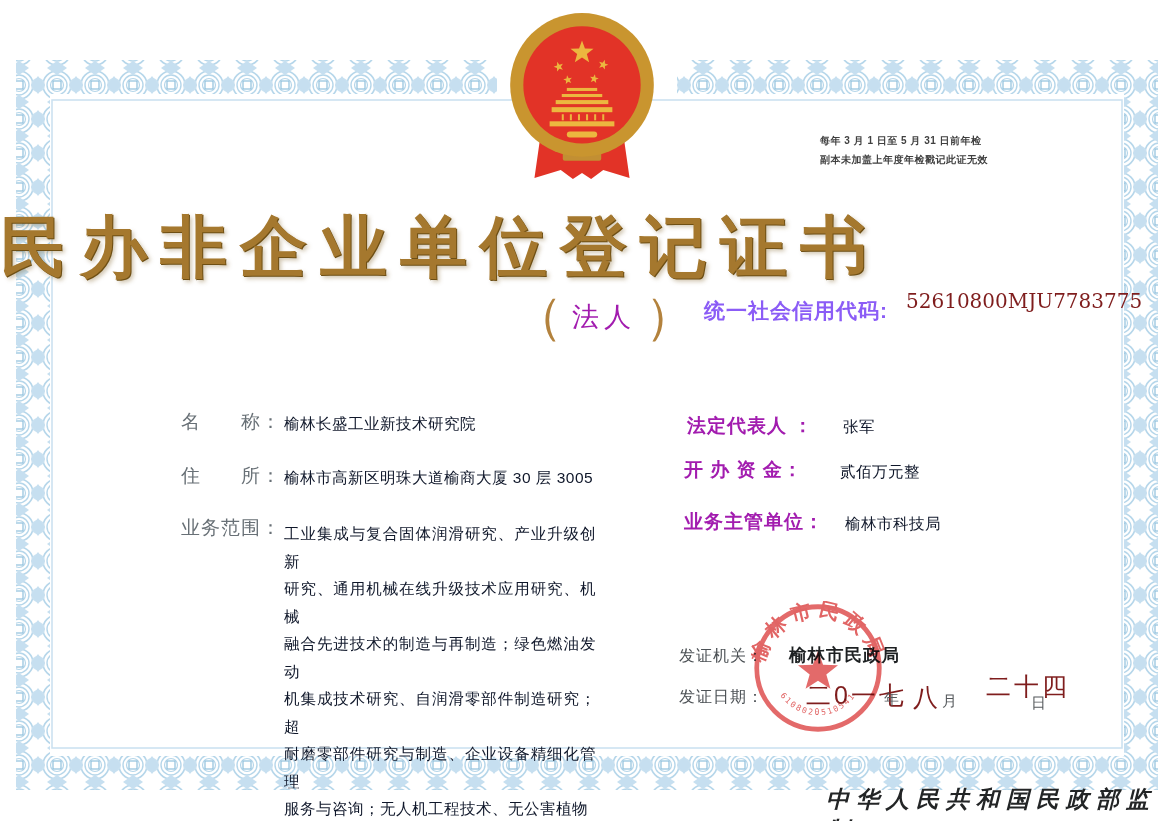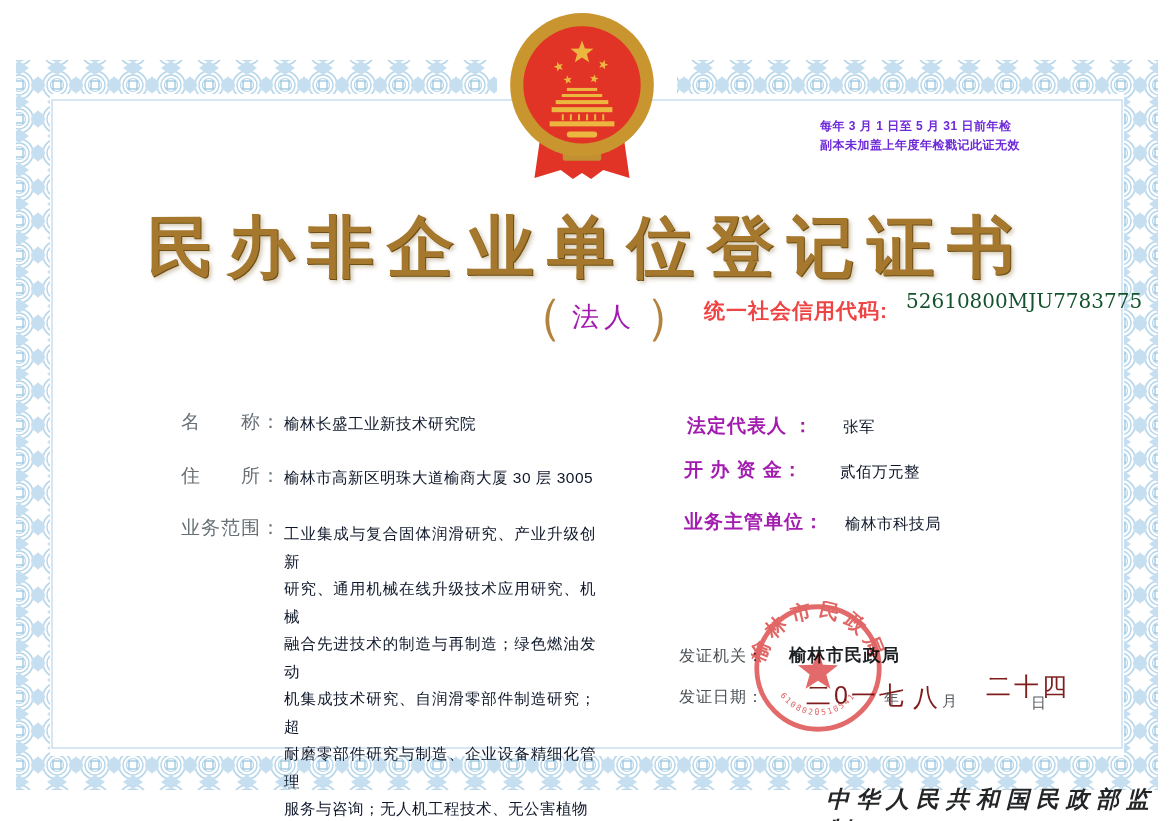--- a/index.html
+++ b/index.html
@@ -1,33 +1,33 @@
 <!DOCTYPE html>
 <html><head>
 <meta charset="utf-8">
 <style>
   html,body{margin:0;padding:0;background:#ffffff;}
   .cert{position:relative;width:1174px;height:821px;background:#ffffff;overflow:hidden;
         font-family:"Liberation Sans","DejaVu Sans",sans-serif;}
   .abs{position:absolute;}
   svg{display:block;}
 
-  .notice{left:820px;top:117px;font-size:12px;font-weight:600;color:#6d28d9;
+  .notice{left:820px;top:131px;font-size:10px;font-weight:600;color:#404040;
           line-height:19px;letter-spacing:.5px;white-space:pre-line;}
 
-  .title{left:0;top:202px;width:1174px;text-align:center;font-size:67px;font-weight:700;
+  .title{left:0;top:202px;width:1174px;text-align:left;font-size:67px;font-weight:700;
          letter-spacing:13px;color:#a5782e;
          text-shadow:1px 1px 0 #6e4f14, 3px 3px 4px rgba(120,90,30,.35);}
 
   .paren{font-size:50px;font-weight:400;color:#b3823d;font-family:"DejaVu Serif",serif;}
   .paren-open{left:513px;top:283px;}
   .paren-close{left:645px;top:283px;}
   .org-type{left:572px;top:299px;font-size:27px;color:#a21caf;letter-spacing:5px;}
-  .code-label{left:704px;top:297px;font-size:21px;font-weight:700;color:#ef4444;letter-spacing:1px;}
-  .code-value{left:906px;top:289px;font-size:20px;color:#14532d;font-family:"DejaVu Serif",serif;}
+  .code-label{left:704px;top:297px;font-size:21px;font-weight:700;color:#8b5cf6;letter-spacing:1px;}
+  .code-value{left:906px;top:289px;font-size:20px;color:#7f1d1d;font-family:"DejaVu Serif",serif;}
 
   .lbl-left{font-size:19px;color:#687076;letter-spacing:1px;}
   .lbl-right{font-size:19px;color:#a21caf;font-weight:600;letter-spacing:1px;}
   .val{font-size:15.5px;color:#0f172a;letter-spacing:.5px;}
   .scope-val{width:312px;line-height:27.5px;text-align:justify;white-space:pre-line;}
 
   .issue-lbl{font-size:16px;color:#4c5155;letter-spacing:1px;}
   .issuer-val{font-size:17.5px;font-weight:600;color:#1d2022;letter-spacing:1px;}
   .date-big{font-size:25px;color:#7f1d1d;letter-spacing:3px;}
   .date-unit{font-size:15px;color:#55595c;}

